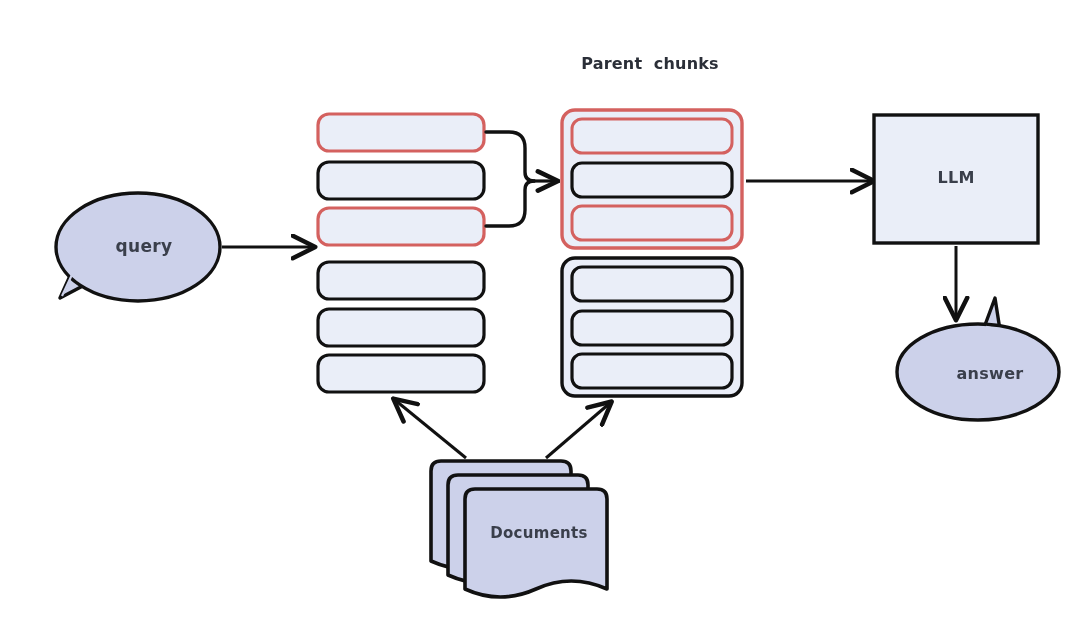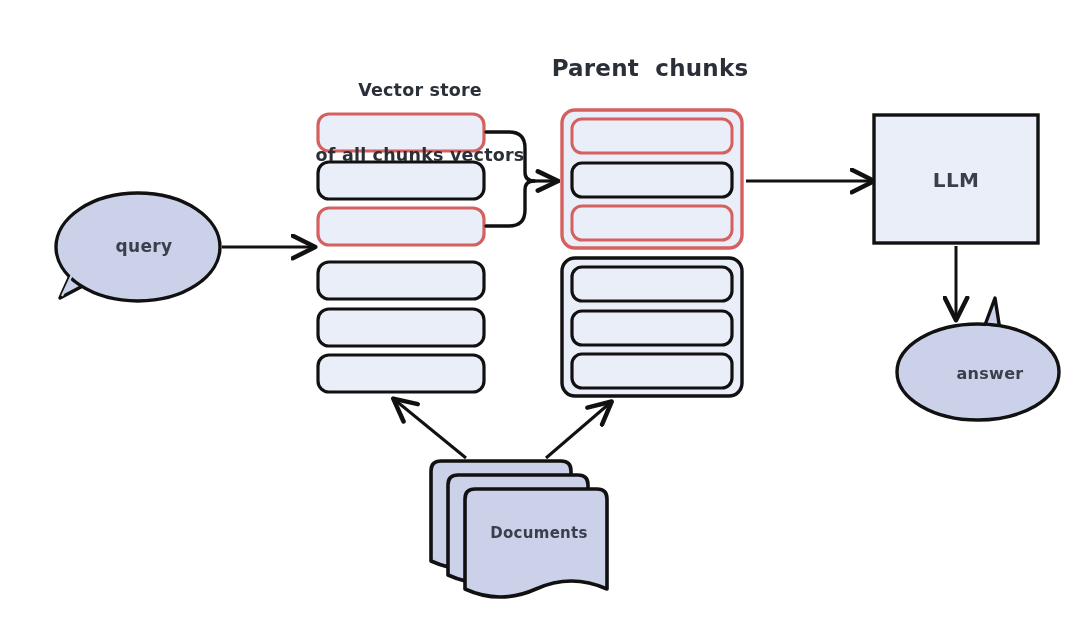--- a/index.html
+++ b/index.html
@@ -13,31 +13,31 @@
   .lbl{
     position:absolute;
     font-weight:700;
     color:#2b2f38;
     text-align:center;
     white-space:pre;
     line-height:1.25;
     letter-spacing:.2px;
   }
   #title-vector{left:268px;top:36px;width:304px;font-size:17.5px;}
-  #title-parent{left:520px;top:54px;width:260px;font-size:23px;}
+  #title-parent{left:520px;top:54px;width:260px;font-size:16px;}
   .node-text{
     position:absolute;
     font-weight:700;
     color:#3a3f4b;
     text-align:center;
     white-space:nowrap;
     letter-spacing:.3px;
   }
   #txt-query{left:58px;top:236px;width:172px;font-size:17px;}
-  #txt-llm{left:874px;top:168px;width:164px;font-size:20px;text-align:center;}
+  #txt-llm{left:874px;top:168px;width:164px;font-size:16px;text-align:center;}
   #txt-answer{left:896px;top:364px;width:188px;font-size:16px;}
   #txt-documents{left:424px;top:524px;width:230px;font-size:15px;}
 </style>
 </head>
 <body>
 
 <div id="stage">
 
   <svg id="canvas" viewBox="0 0 1080 628" xmlns="http://www.w3.org/2000/svg">
     <defs>
@@ -105,24 +105,20 @@
     <g>
       <path d="M431,471 Q431,461 441,461 L561,461 Q571,461 571,471
                L571,561 Q536,545 501,561 Q466,577 431,561 Z" fill="#ccd1ea" stroke="#111111" stroke-width="3.6" stroke-linejoin="round"></path>
       <path d="M448,485 Q448,475 458,475 L578,475 Q588,475 588,485
                L588,575 Q553,559 518,575 Q483,591 448,575 Z" fill="#ccd1ea" stroke="#111111" stroke-width="3.6" stroke-linejoin="round"></path>
       <path d="M465,499 Q465,489 475,489 L597,489 Q607,489 607,499
                L607,589 Q571,573 536,589 Q500,605 465,589 Z" fill="#ccd1ea" stroke="#111111" stroke-width="3.6" stroke-linejoin="round"></path>
     </g>
   </svg>
 
-  <div class="lbl" id="title-vector">
-    <div>Vector store</div>
-    <div>of all chunks vectors</div>
-  </div>
 
   <div class="lbl" id="title-parent">Parent  chunks</div>
 
   <div class="node-text" id="txt-query">query</div>
 
   <div class="node-text" id="txt-llm">LLM</div>
 
   <div class="node-text" id="txt-answer">answer</div>
 
   <div class="node-text" id="txt-documents">Documents</div>

